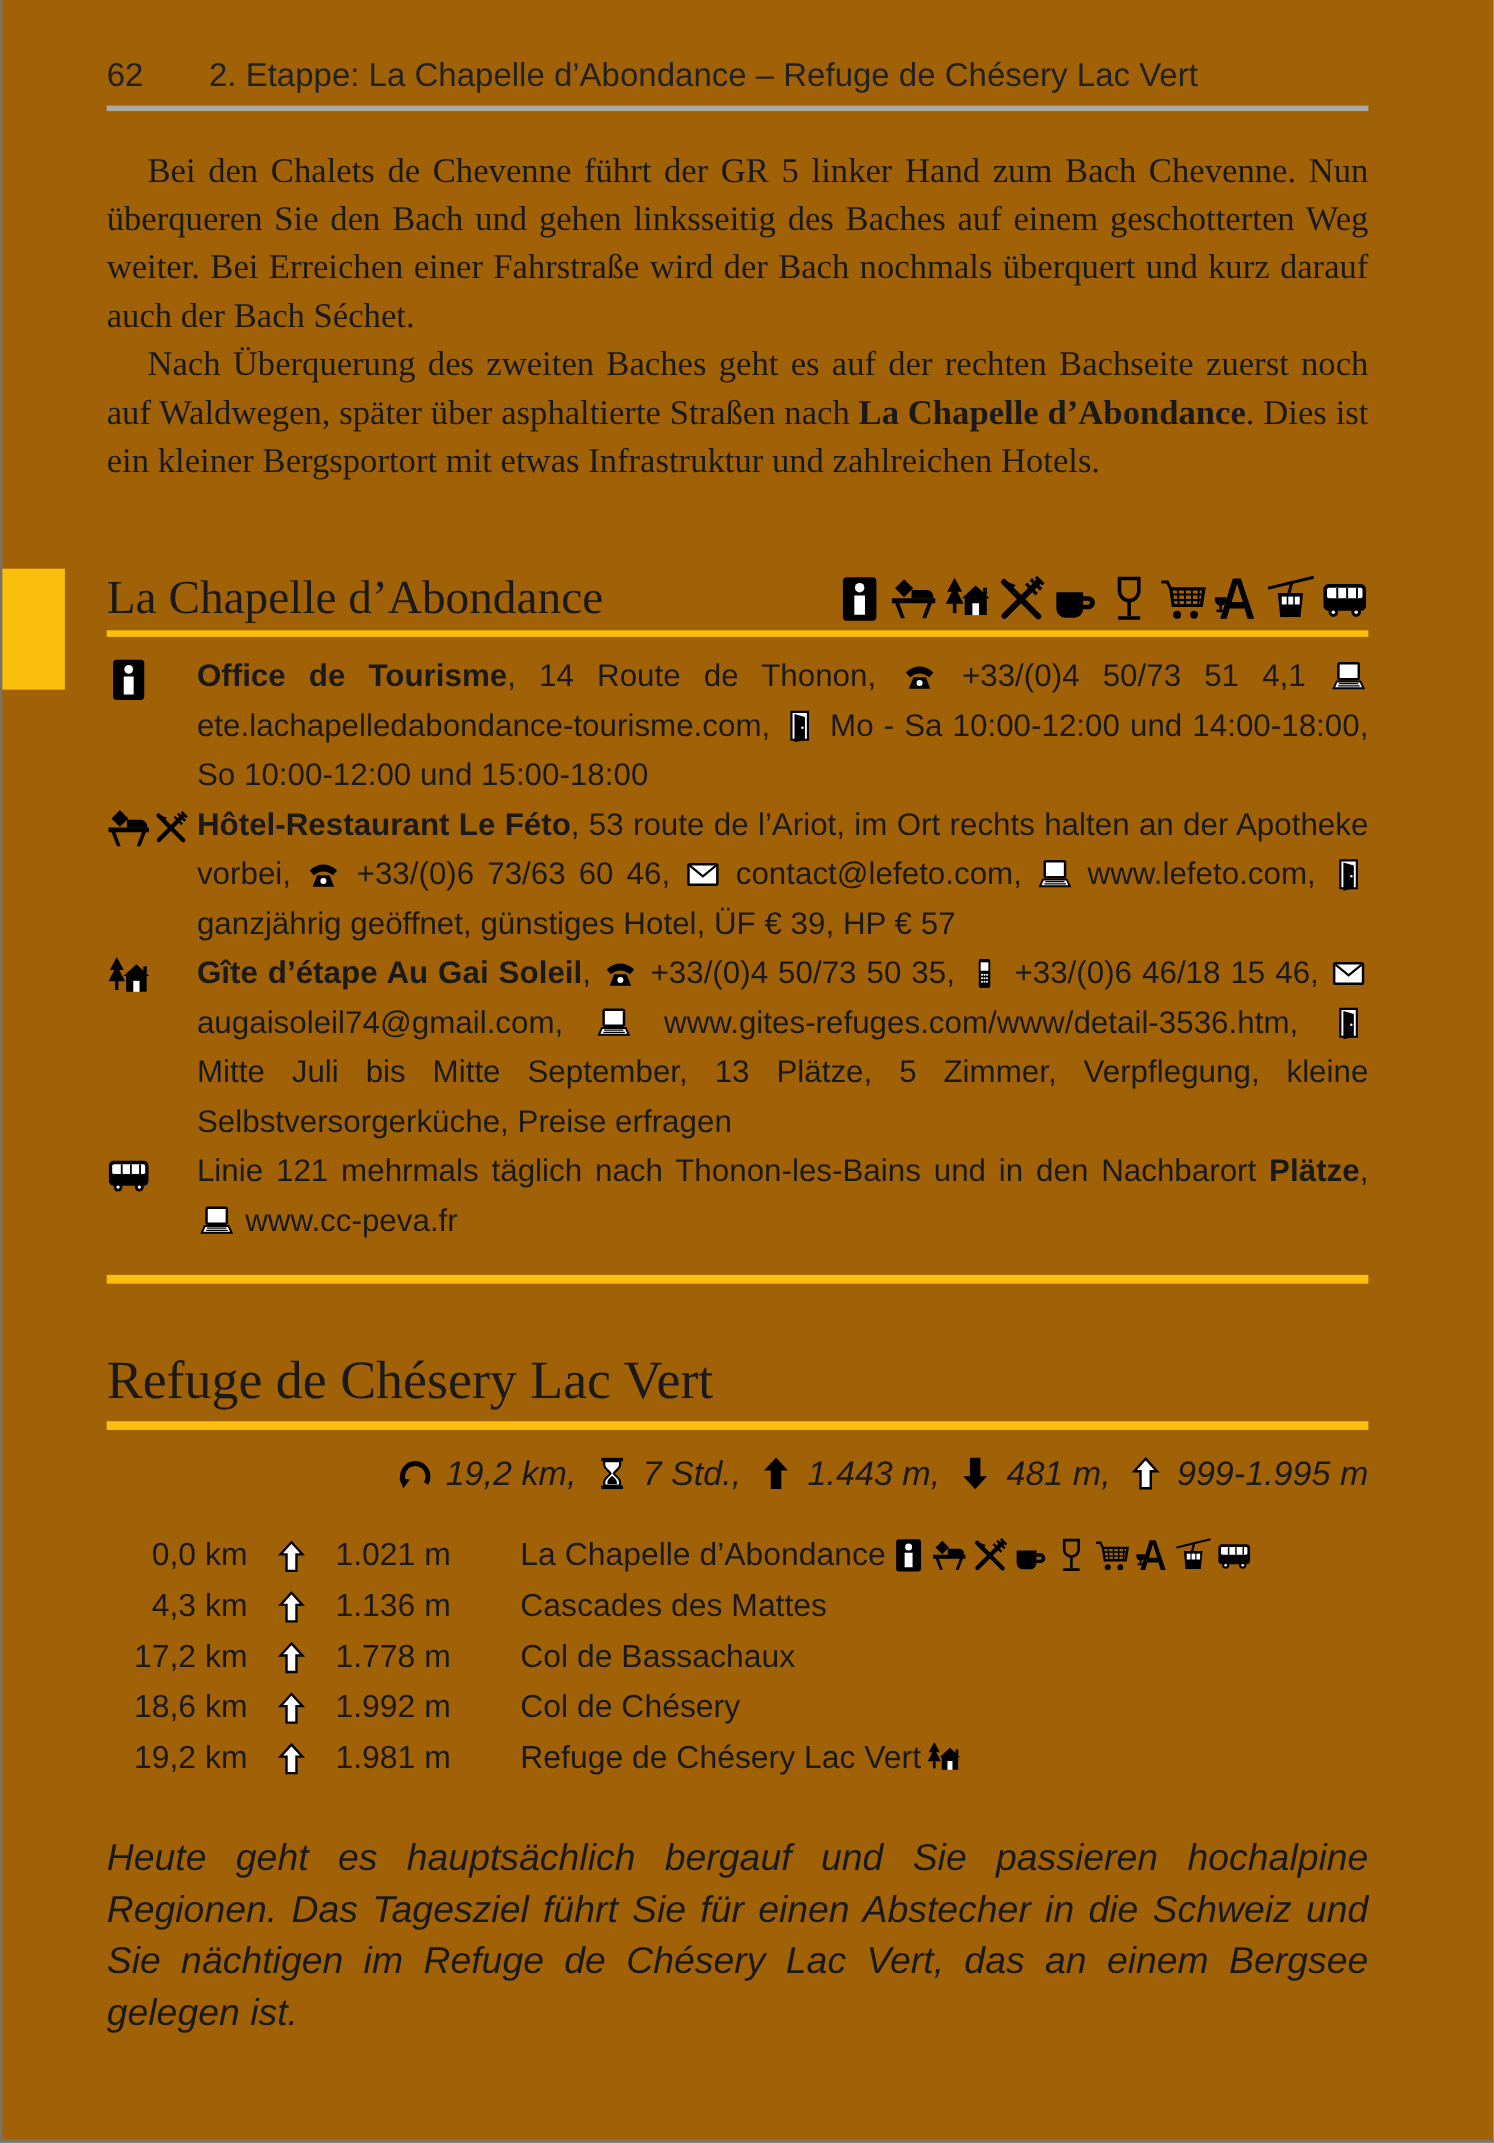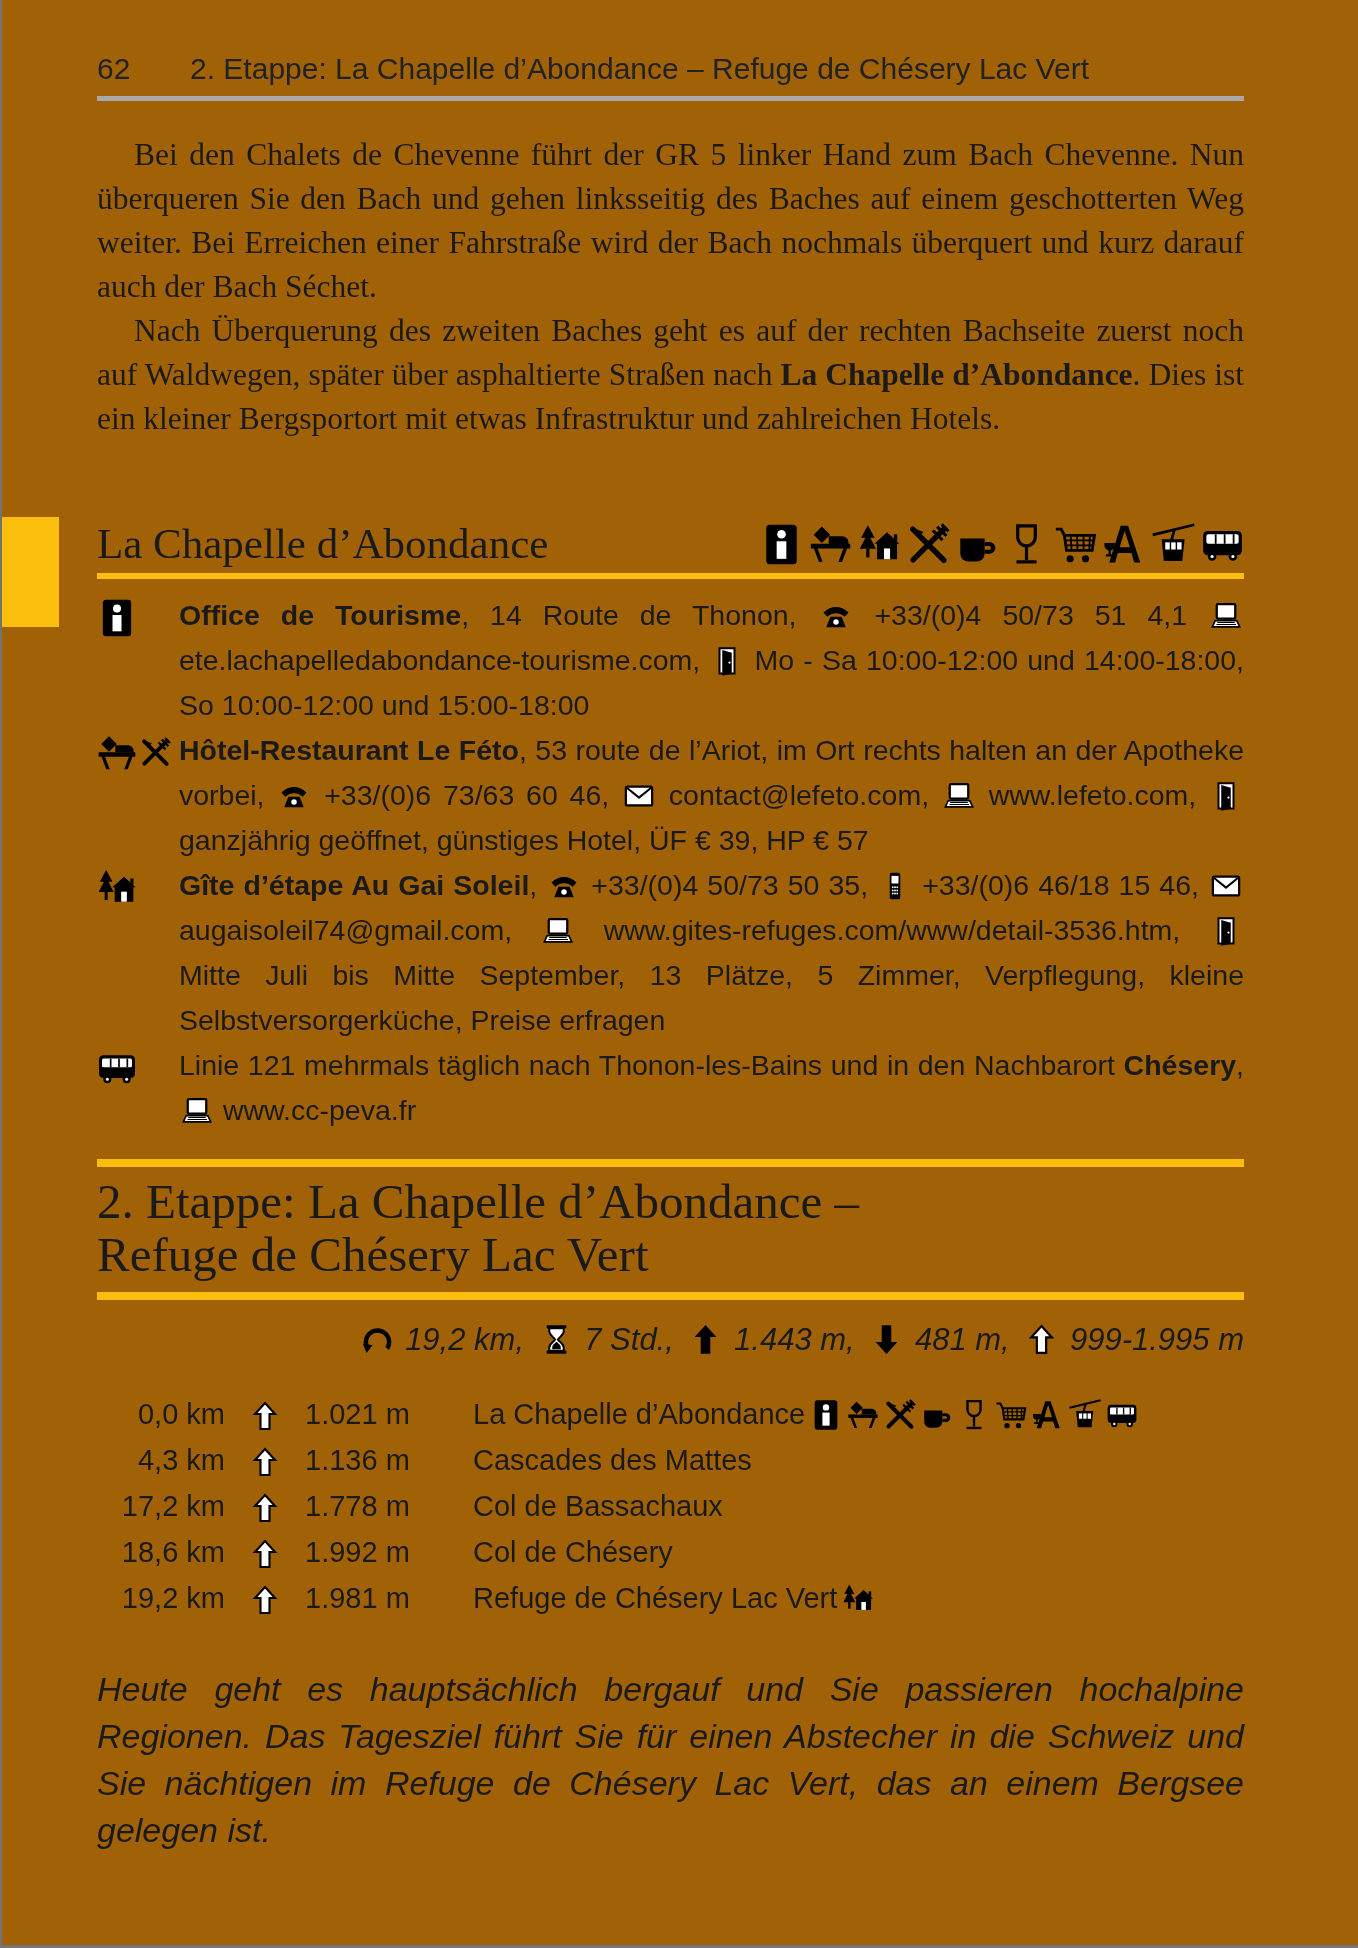--- a/index.html
+++ b/index.html
@@ -273,30 +273,30 @@
               </svg> augaisoleil74@gmail.com, <svg class="gi" viewBox="0 0 24 24">
                 <use href="#icon-web" xlink:href="#icon-web"></use>
               </svg> www.gites-refuges.com/www/detail-3536.htm, <svg class="gi" viewBox="0 0 24 24">
                 <use href="#icon-door" xlink:href="#icon-door"></use>
               </svg> Mitte Juli bis Mitte September, 13 Plätze, 5 Zimmer, Verpflegung, kleine Selbstversorgerküche, Preise erfragen</span>
         </div>
         <div class="entry">
           <span class="gutter"><svg class="gi" viewBox="0 0 24 24">
                 <use href="#icon-bus" xlink:href="#icon-bus"></use>
               </svg></span>
-          <span class="etext">Linie 121 mehrmals täglich nach Thonon-les-Bains und in den Nachbarort <b>Chésery</b>, <svg class="gi" viewBox="0 0 24 24">
+          <span class="etext">Linie 121 mehrmals täglich nach Thonon-les-Bains und in den Nachbarort <b>Plätze</b>, <svg class="gi" viewBox="0 0 24 24">
                 <use href="#icon-web" xlink:href="#icon-web"></use>
               </svg> www.cc-peva.fr</span>
         </div>
       </div>
     </section>
 
     <section class="stage">
       <div class="yellow-bar"></div>
-      <h1 class="stage-title"><span>2. Etappe: La Chapelle d’Abondance –</span><br><span>Refuge de Chésery Lac Vert</span></h1>
+      <h1 class="stage-title"><br><span>Refuge de Chésery Lac Vert</span></h1>
       <div class="yellow-bar"></div>
 
       <div class="stats"><svg class="gi" viewBox="0 0 24 24">
             <use href="#icon-route" xlink:href="#icon-route"></use>
           </svg> 19,2 km, <svg class="gi" viewBox="0 0 24 24">
             <use href="#icon-hourglass" xlink:href="#icon-hourglass"></use>
           </svg> 7 Std., <svg class="gi" viewBox="0 0 24 24">
             <use href="#icon-up" xlink:href="#icon-up"></use>
           </svg> 1.443 m, <svg class="gi" viewBox="0 0 24 24">
             <use href="#icon-down" xlink:href="#icon-down"></use>

